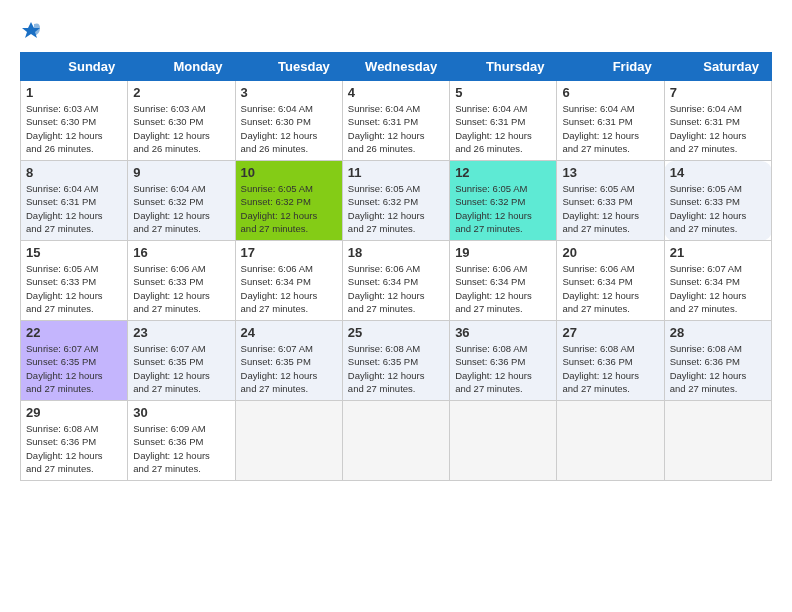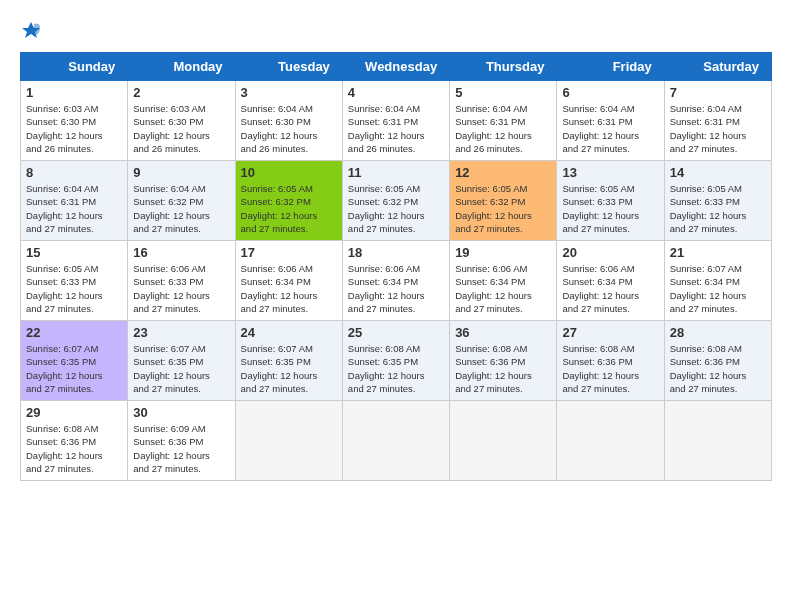--- a/index.html
+++ b/index.html
@@ -161,29 +161,29 @@
           <div class="day-info">Sunrise: 6:04 AM<br>Sunset: 6:32 PM<br>Daylight: 12 hours<br>and 27 minutes.</div>
         </td>
         <td style="background: #84cc16;">
           <span class="day-number">10</span>
           <div class="day-info">Sunrise: 6:05 AM<br>Sunset: 6:32 PM<br>Daylight: 12 hours<br>and 27 minutes.</div>
         </td>
         <td style="background: rgb(238, 242, 249); margin-top: 12px;">
           <span class="day-number">11</span>
           <div class="day-info">Sunrise: 6:05 AM<br>Sunset: 6:32 PM<br>Daylight: 12 hours<br>and 27 minutes.</div>
         </td>
-        <td style="background: #fdba74;">
+        <td style="background: #5eead4;">
           <span class="day-number">12</span>
           <div class="day-info">Sunrise: 6:05 AM<br>Sunset: 6:32 PM<br>Daylight: 12 hours<br>and 27 minutes.</div>
         </td>
         <td style="background: rgb(238, 242, 249);">
           <span class="day-number">13</span>
           <div class="day-info">Sunrise: 6:05 AM<br>Sunset: 6:33 PM<br>Daylight: 12 hours<br>and 27 minutes.</div>
         </td>
-        <td style="background: rgb(238, 242, 249);">
+        <td style="background: rgb(238, 242, 249); border-radius: 11px;">
           <span class="day-number">14</span>
           <div class="day-info">Sunrise: 6:05 AM<br>Sunset: 6:33 PM<br>Daylight: 12 hours<br>and 27 minutes.</div>
         </td>
       </tr>
       <tr>
         <td>
           <span class="day-number">15</span>
           <div class="day-info">Sunrise: 6:05 AM<br>Sunset: 6:33 PM<br>Daylight: 12 hours<br>and 27 minutes.</div>
         </td>
         <td>

